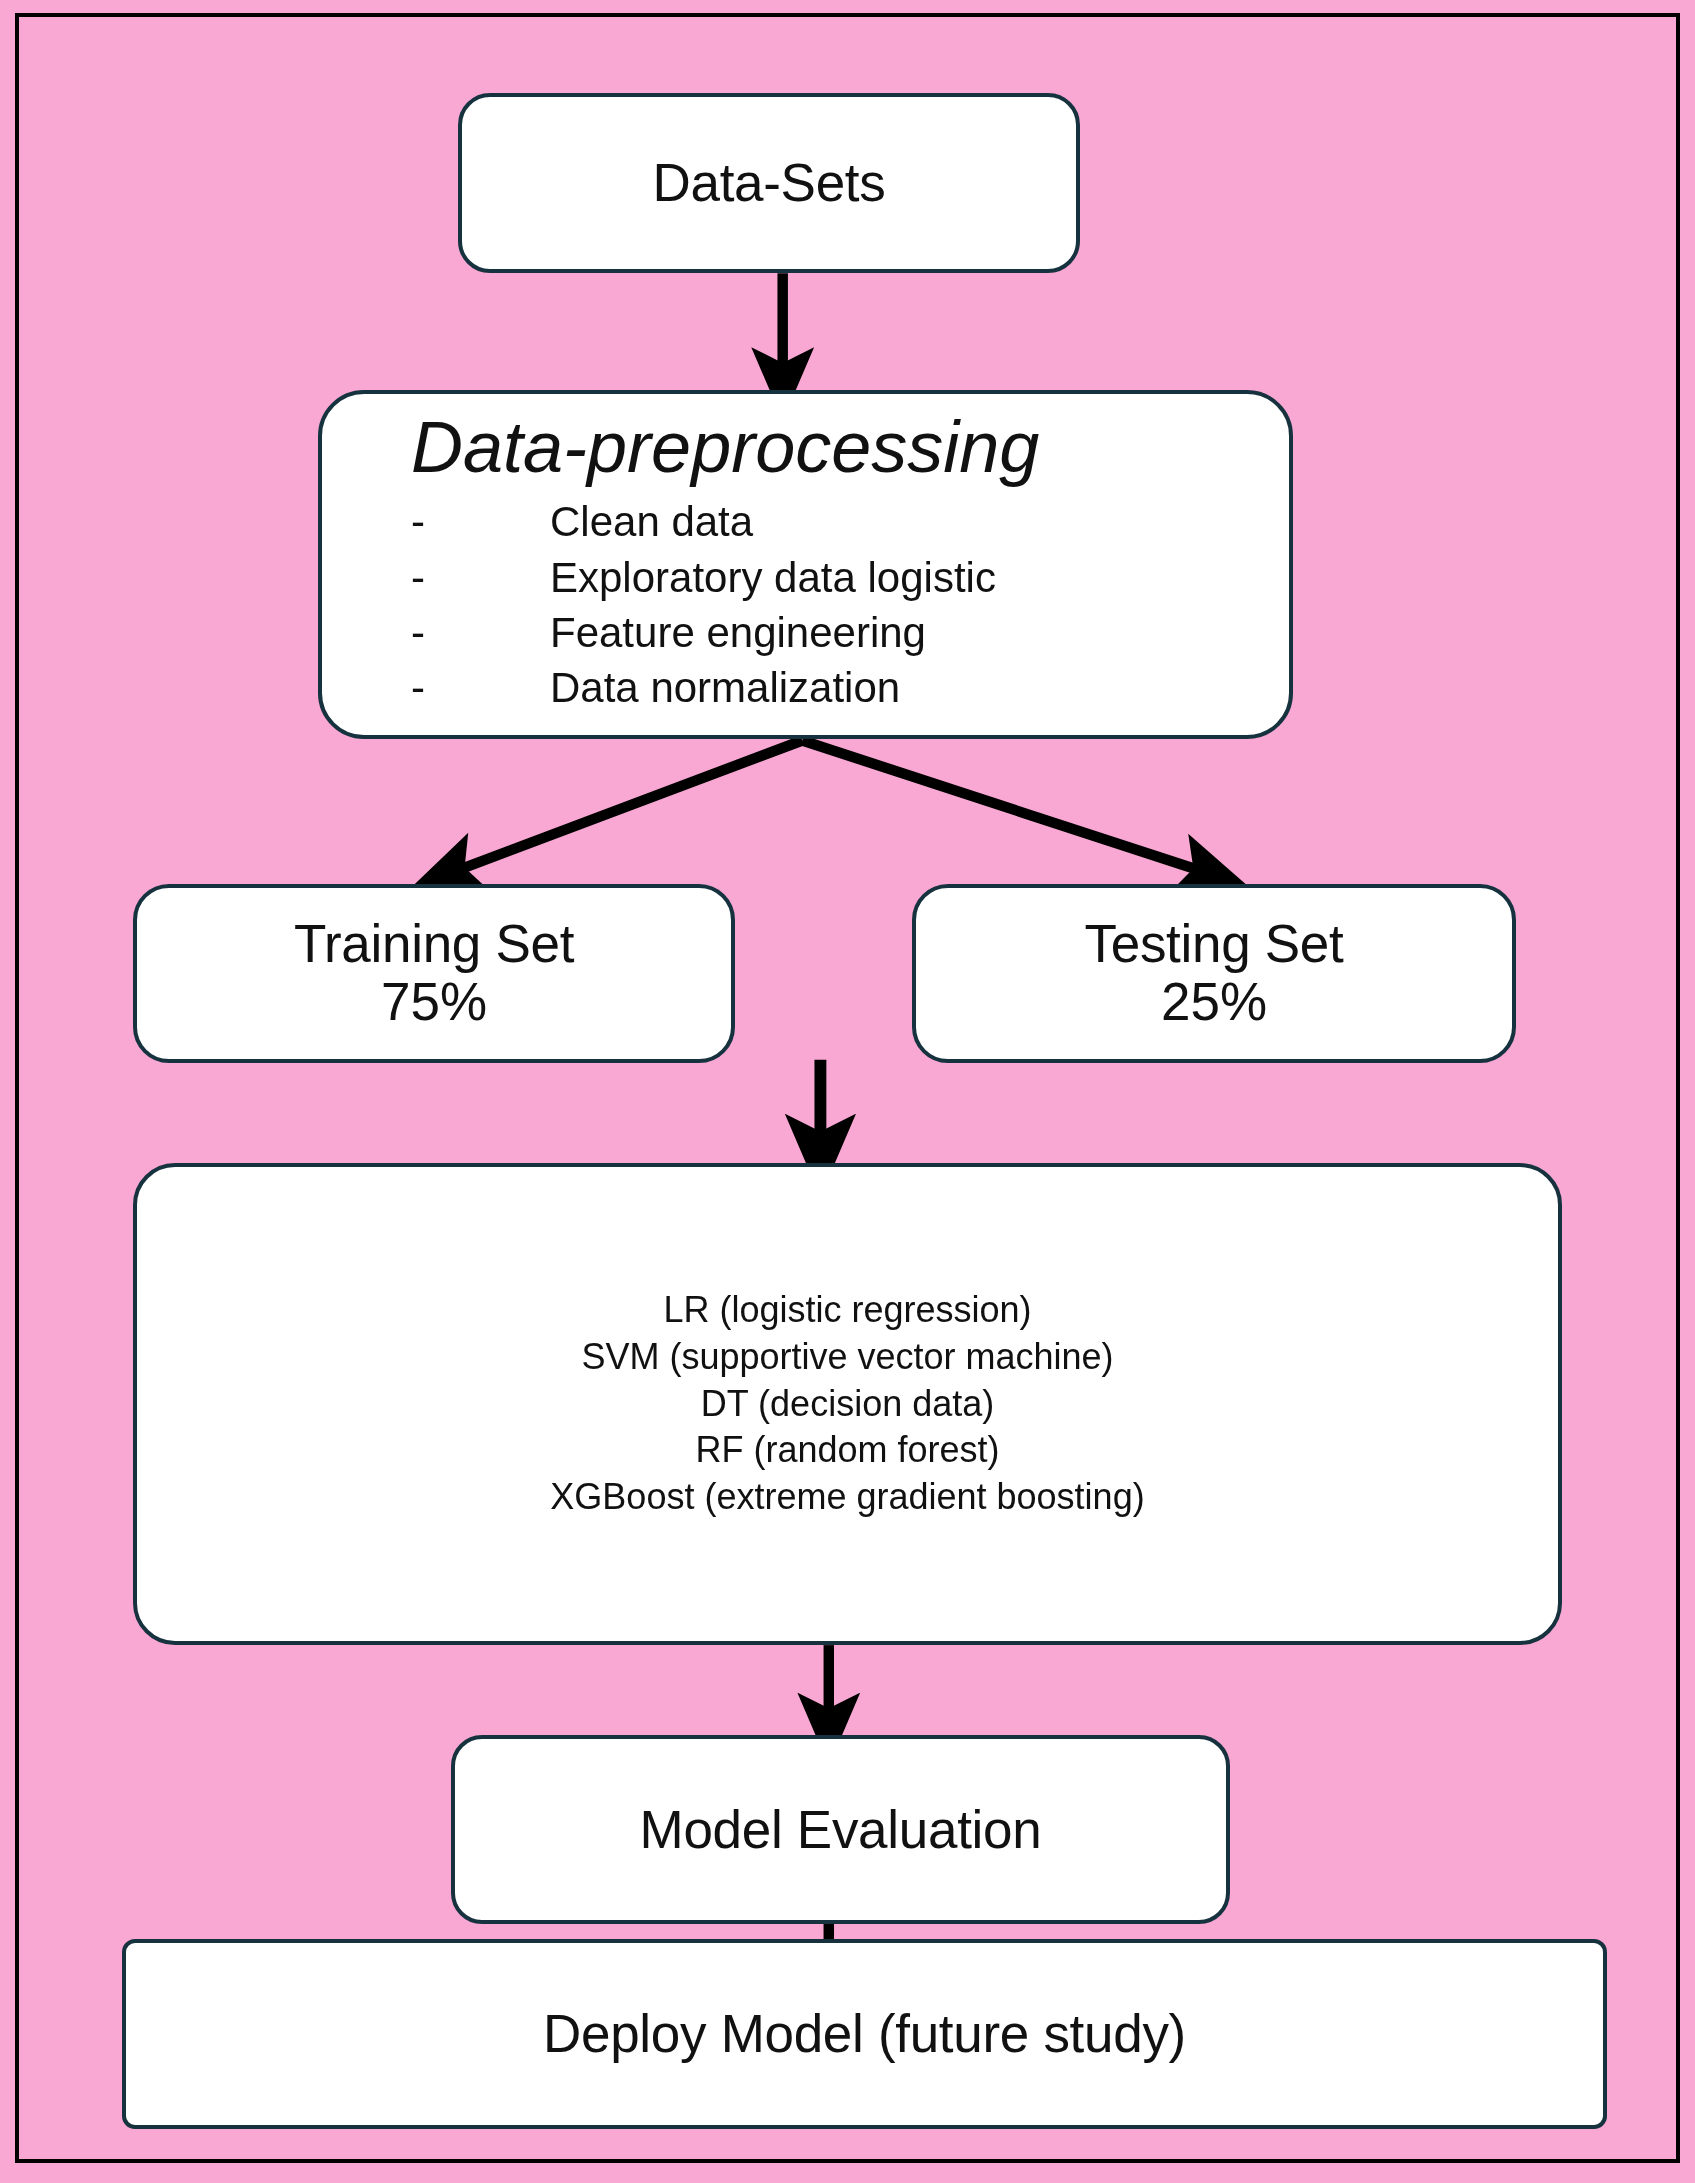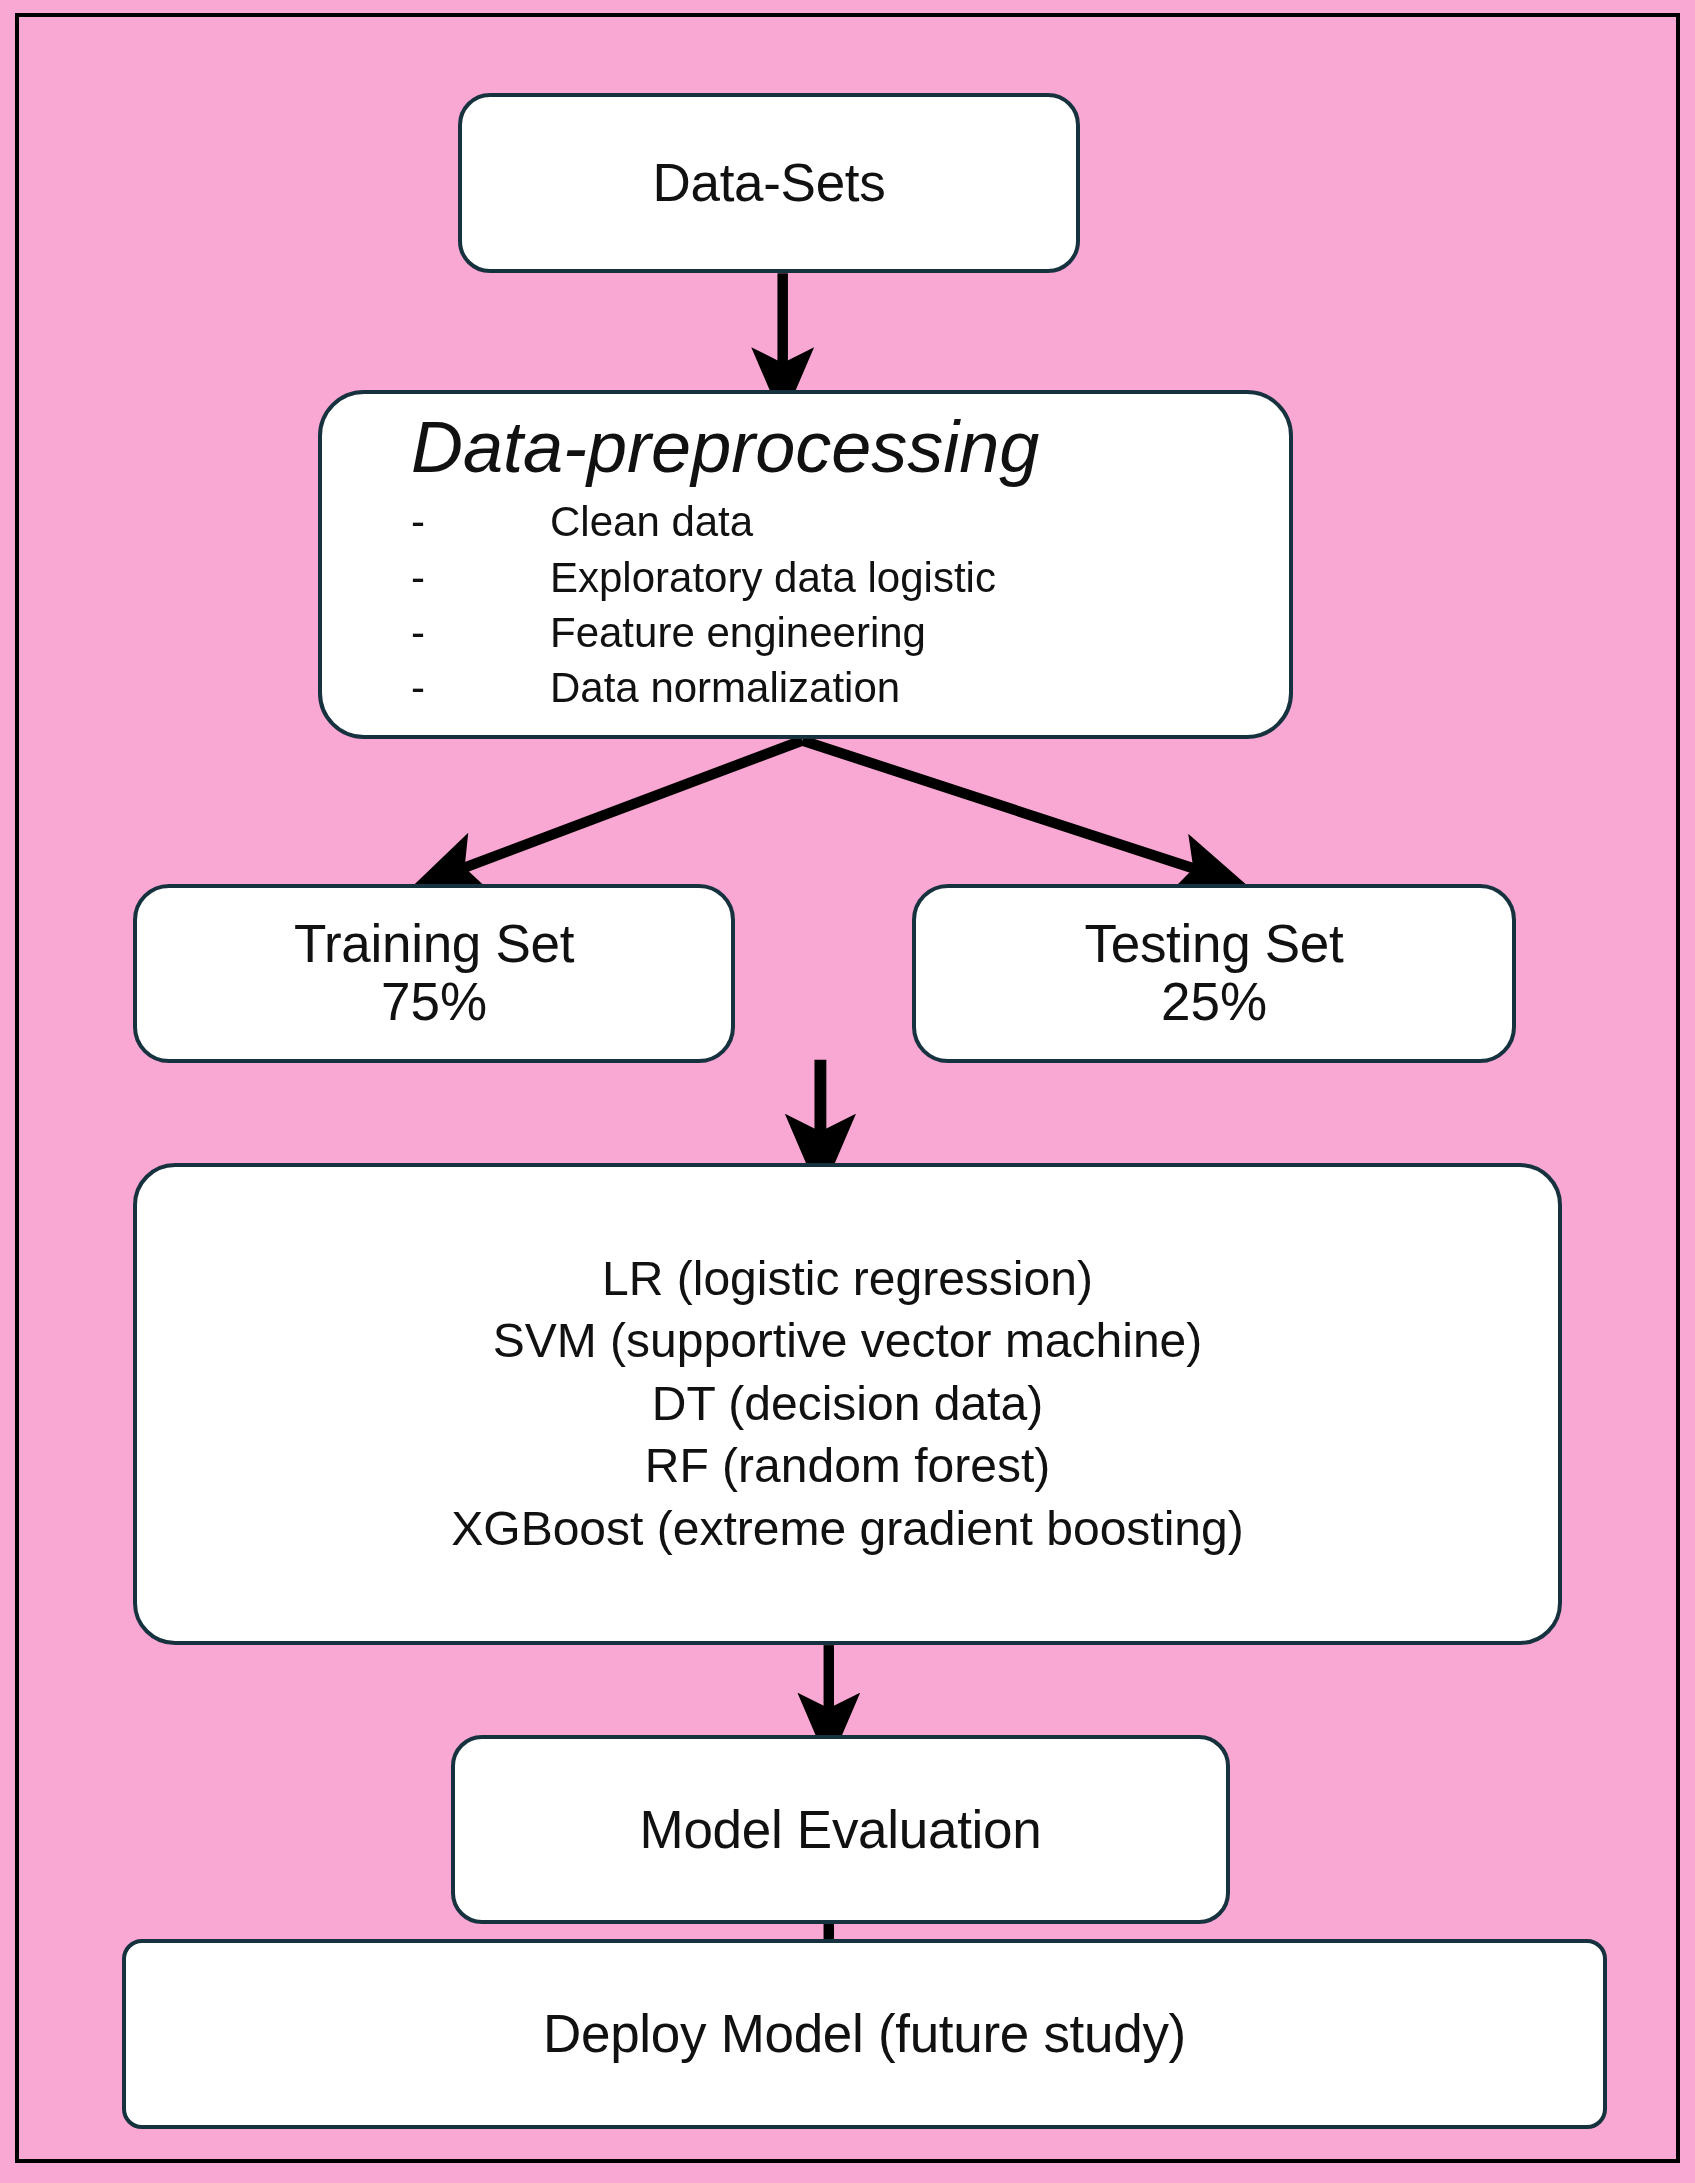--- a/index.html
+++ b/index.html
@@ -130,41 +130,41 @@
   
   #node-models {
     left: 133px;
     top: 1163px;
     width: 1429px;
     height: 482px;
     border-radius: 42px;
     justify-content: center;
   }
   .model-line {
-    font-size: 48px;
+    font-size: 36px;
     line-height: 1.30;
     white-space: nowrap;
   }
 
   
   #node-evaluation {
     left: 451px;
     top: 1735px;
     width: 779px;
     height: 189px;
     border-radius: 31px;
   }
 
   
   #node-deploy {
     left: 122px;
     top: 1939px;
     width: 1485px;
     height: 190px;
-    border-radius: 20px;
+    border-radius: 13px;
   }
 </style>
 </head>
 <body>
 
 <div id="canvas">
 
   <div id="outer-frame"></div>
 
   <svg id="connectors" viewBox="0 0 2427 3125" xmlns="http://www.w3.org/2000/svg">

